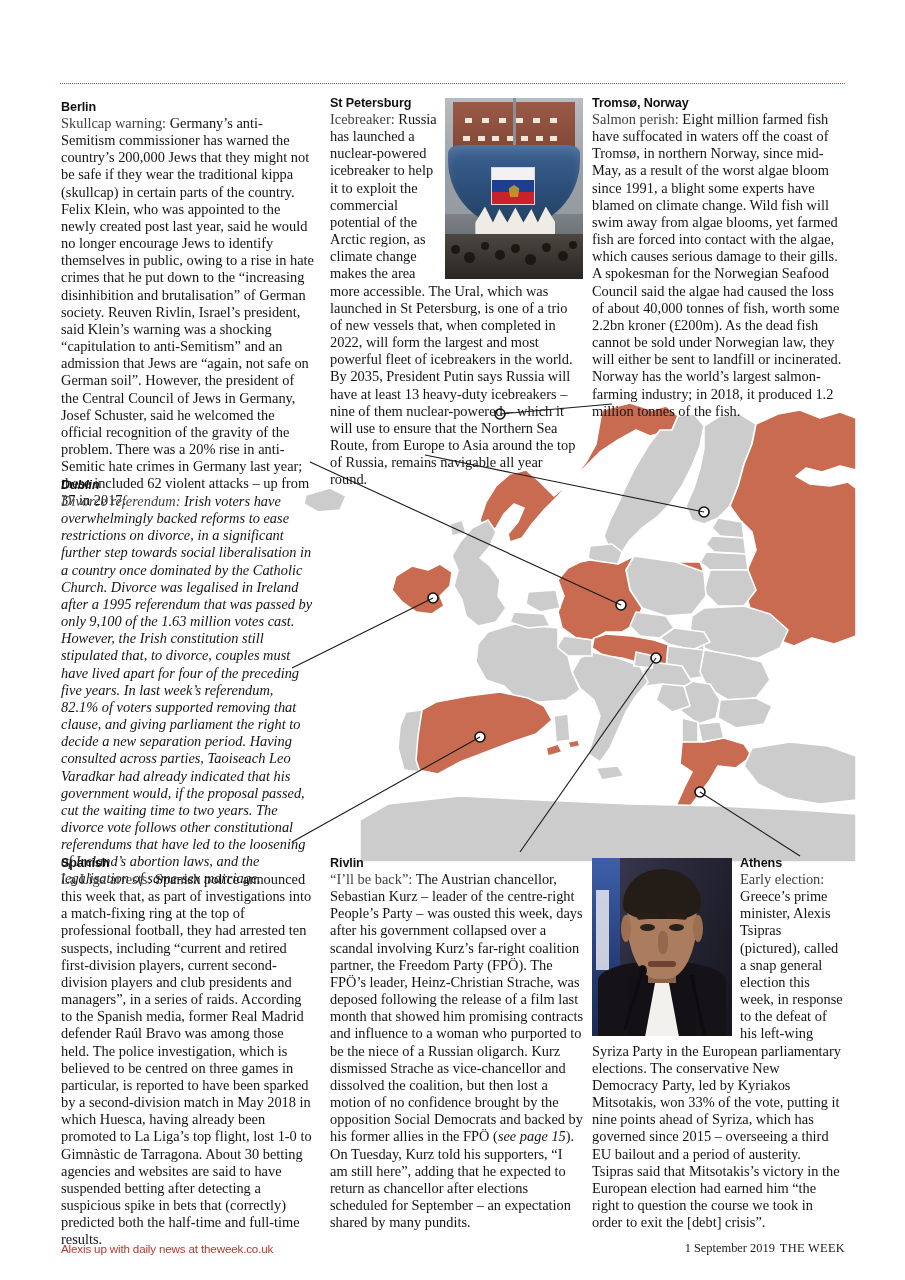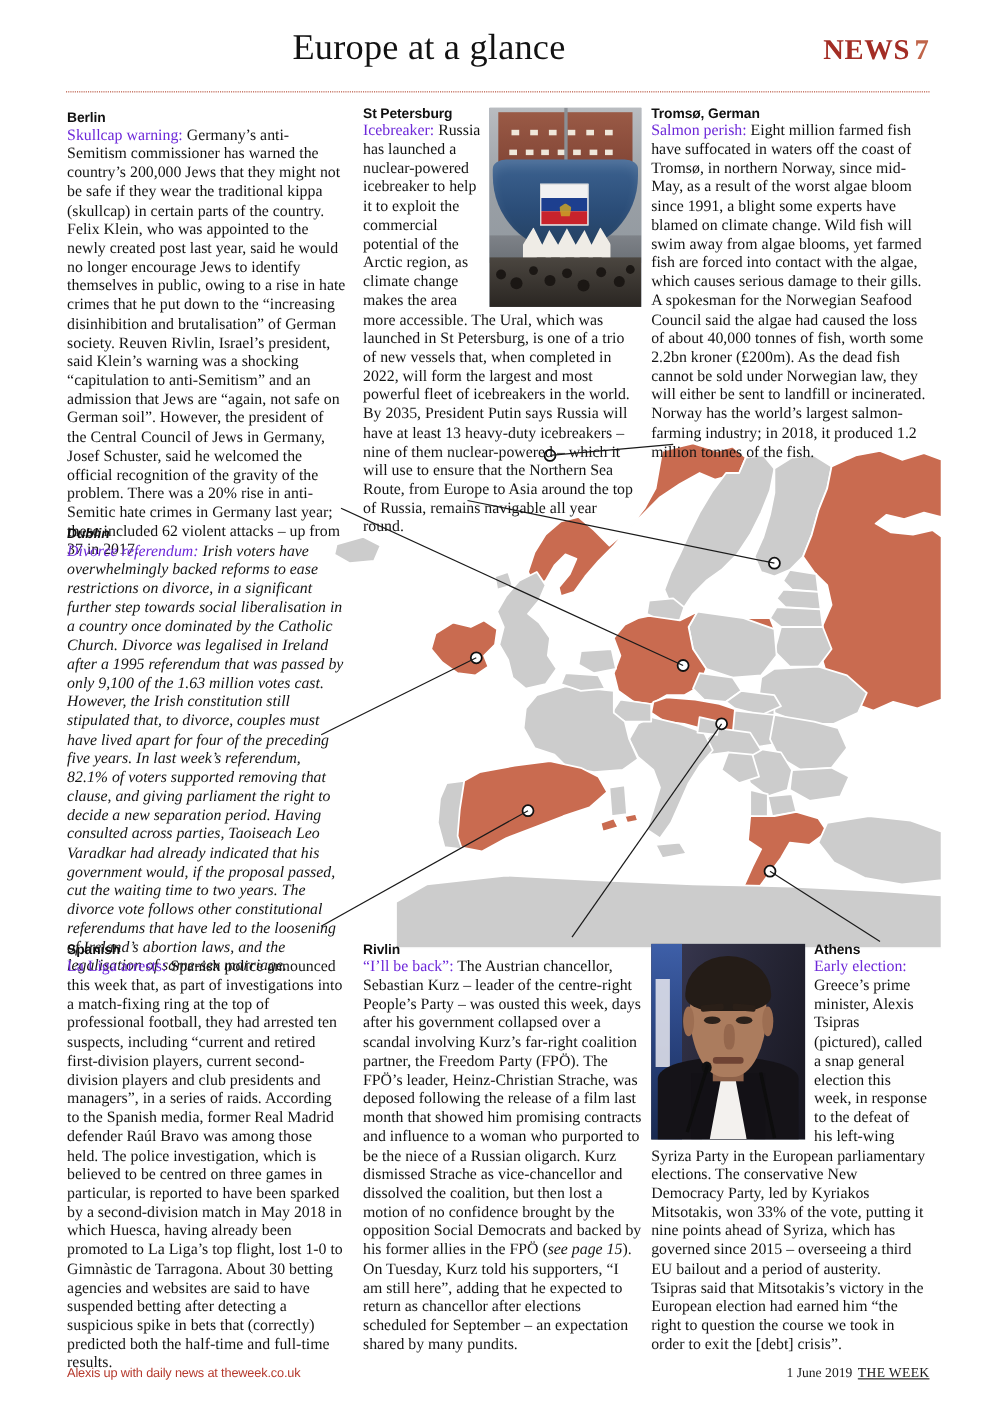--- a/index.html
+++ b/index.html
@@ -34,21 +34,21 @@
     font-family:"Liberation Sans", sans-serif;
     font-size:12.6px;font-weight:bold;color:#111;
     line-height:14px;margin:0 0 1px 0;letter-spacing:-.1px;
   }
   .body{
     font-family:"Liberation Serif", serif;
     font-size:14.4px;line-height:17.15px;color:#141414;
     text-align:left;margin:0;
     -webkit-hyphens:none;hyphens:none;
   }
-  .lead{color:#6d28d9;font-weight:normal;}
+  .lead{color:#404040;font-weight:normal;}
   .body i{font-style:italic;}
 
   
   #blk-berlin{position:absolute;left:61px;top:88px;width:253px;margin-top:12px;}
   #blk-dublin{position:absolute;left:61px;top:478px;width:253px;font-style:italic;}
   #blk-madrid{position:absolute;left:61px;top:856px;width:253px;}
 
   #blk-stpete{position:absolute;left:330px;top:96px;width:253px;}
   #blk-stpete .wrapimg{
     float:right;width:138px;height:181px;margin:2px 0 3px 7px;
@@ -132,33 +132,27 @@
   
   .footer-left{
     position:absolute;left:61px;top:1242px;
     font-family:"Liberation Sans", sans-serif;font-size:11.6px;
     color:#B5392C;letter-spacing:-.15px;
   }
   .footer-right{
     position:absolute;right:60px;top:1241px;
     font-family:"Liberation Serif", serif;font-size:12.4px;color:#1a1a1a;
   }
-  .footer-right .tw{letter-spacing:.3px;padding-left:5px;text-decoration:underline;}
+  .footer-right .tw{letter-spacing:.3px;padding-left:5px;}
 </style>
 </head>
 <body>
 
 <div class="page">
 
-  <div class="masthead">
-    <div class="masthead-title">Europe at a glance</div>
-    <div class="masthead-news">
-      <span>NEWS</span><span class="pgnum">7</span>
-    </div>
-  </div>
   <div class="rule"></div>
 
   <div id="map">
     <svg viewBox="0 0 560 462" xmlns="http://www.w3.org/2000/svg">
       <g stroke="#ffffff" stroke-width="1.6" stroke-linejoin="round">
 
         <path fill="#CCCCCC" d="M6 95 L30 88 L46 96 L40 110 L18 112 L4 104 Z"></path>
 
         <path fill="#C96B50" d="M302 10 L330 3 L352 10 L366 6 L378 16 L372 30 L350 36 L336 30 L318 40 L300 52 L284 68 L268 84 L254 96 L240 82 L226 70 L210 74 L196 86 L186 102 L180 120 L186 132 L196 128 L204 114 L214 104 L224 108 L218 122 L208 134 L210 142 L222 138 L232 124 L244 110 L258 96 L272 80 L286 62 L296 44 Z"></path>
 
@@ -328,21 +322,21 @@
     <div class="kicker">St Petersburg</div>
     <p class="body"><span class="lead">Icebreaker:</span><span> Russia has launched a nuclear-powered icebreaker to help it to exploit the commercial potential of the Arctic region, as climate change makes the area more accessible. The Ural, which was launched in St Petersburg, is one of a trio of new vessels that, when completed in 2022, will form the largest and most powerful fleet of icebreakers in the world. By 2035, President Putin says Russia will have at least 13 heavy-duty icebreakers – nine of them nuclear-powered – which it will use to ensure that the Northern Sea Route, from Europe to Asia around the top of Russia, remains navigable all year round.</span></p>
   </div>
 
   <div id="blk-vienna">
     <div class="kicker">Rivlin</div>
     <p class="body"><span class="lead">“I’ll be back”:</span><span> The Austrian chancellor, Sebastian Kurz – leader of the centre-right People’s Party – was ousted this week, days after his government collapsed over a scandal involving Kurz’s far-right coalition partner, the Freedom Party (FPÖ). The FPÖ’s leader, Heinz-Christian Strache, was deposed following the release of a film last month that showed him promising contracts and influence to a woman who purported to be the niece of a Russian oligarch. Kurz dismissed Strache as vice-chancellor and dissolved the coalition, but then lost a motion of no confidence brought by the opposition Social Democrats and backed by his former allies in the FPÖ (</span><i>see page 15</i><span>). On Tuesday, Kurz told his supporters, “I am still here”, adding that he expected to return as chancellor after elections scheduled for September – an expectation shared by many pundits.</span></p>
   </div>
 
   <div id="blk-tromso">
-    <div class="kicker">Tromsø, German</div>
+    <div class="kicker">Tromsø, Norway</div>
     <p class="body"><span class="lead">Salmon perish:</span><span> Eight million farmed fish have suffocated in waters off the coast of Tromsø, in northern Norway, since mid-May, as a result of the worst algae bloom since 1991, a blight some experts have blamed on climate change. Wild fish will swim away from algae blooms, yet farmed fish are forced into contact with the algae, which causes serious damage to their gills. A spokesman for the Norwegian Seafood Council said the algae had caused the loss of about 40,000 tonnes of fish, worth some 2.2bn kroner (£200m). As the dead fish cannot be sold under Norwegian law, they will either be sent to landfill or incinerated. Norway has the world’s largest salmon-farming industry; in 2018, it produced 1.2 million tonnes of the fish.</span></p>
   </div>
 
   <div id="blk-athens">
     <div class="wrapimg photo">
       <div class="ts-bg"></div>
       <div class="ts-flagband"></div>
       <div class="ts-flagwhite"></div>
       <div class="ts-suit"></div>
       <div class="ts-shirt"></div>
@@ -362,16 +356,16 @@
       <div class="ts-mic2"></div>
       <div class="ts-mic"></div>
       <div class="ts-micR"></div>
     </div>
     <div class="kicker">Athens</div>
     <p class="body"><span class="lead">Early election:</span><span> Greece’s prime minister, Alexis Tsipras (pictured), called a snap general election this week, in response to the defeat of his left-wing Syriza Party in the European parliamentary elections. The conservative New Democracy Party, led by Kyriakos Mitsotakis, won 33% of the vote, putting it nine points ahead of Syriza, which has governed since 2015 – overseeing a third EU bailout and a period of austerity. Tsipras said that Mitsotakis’s victory in the European election had earned him “the right to question the course we took in order to exit the [debt] crisis”.</span></p>
   </div>
 
   <div class="footer-left">Alexis up with daily news at theweek.co.uk</div>
   <div class="footer-right">
-    <span>1 June 2019</span><span class="tw">THE WEEK</span>
+    <span>1 September 2019</span><span class="tw">THE WEEK</span>
   </div>
 
 </div>
 
 </body></html>

